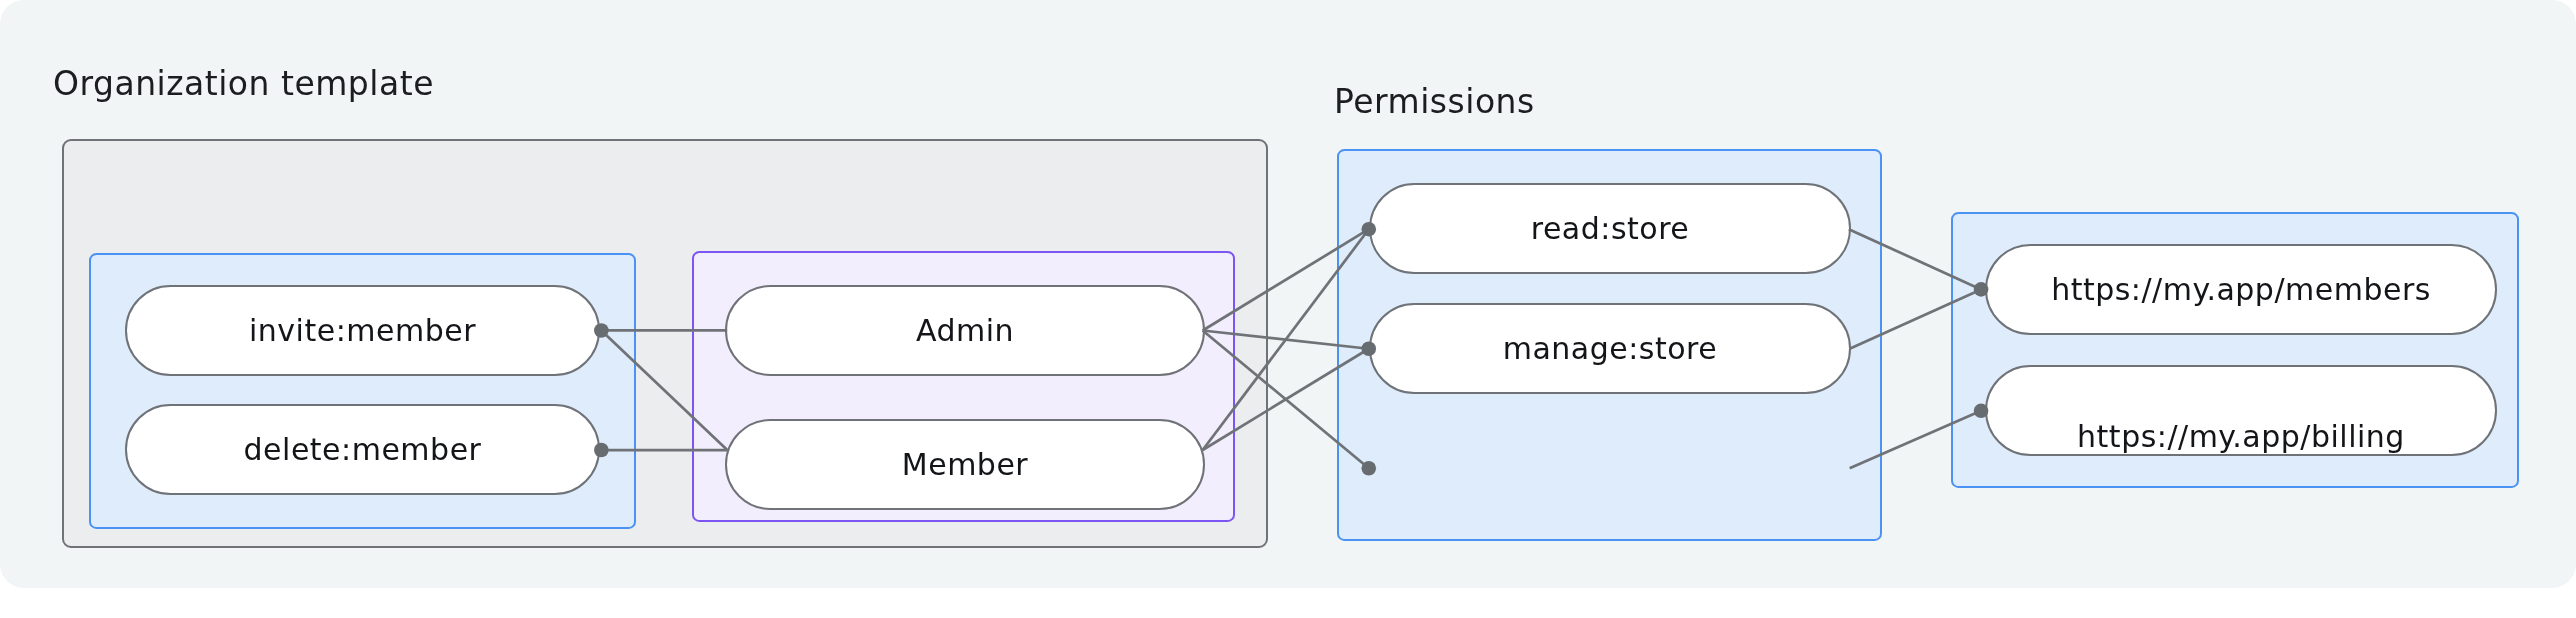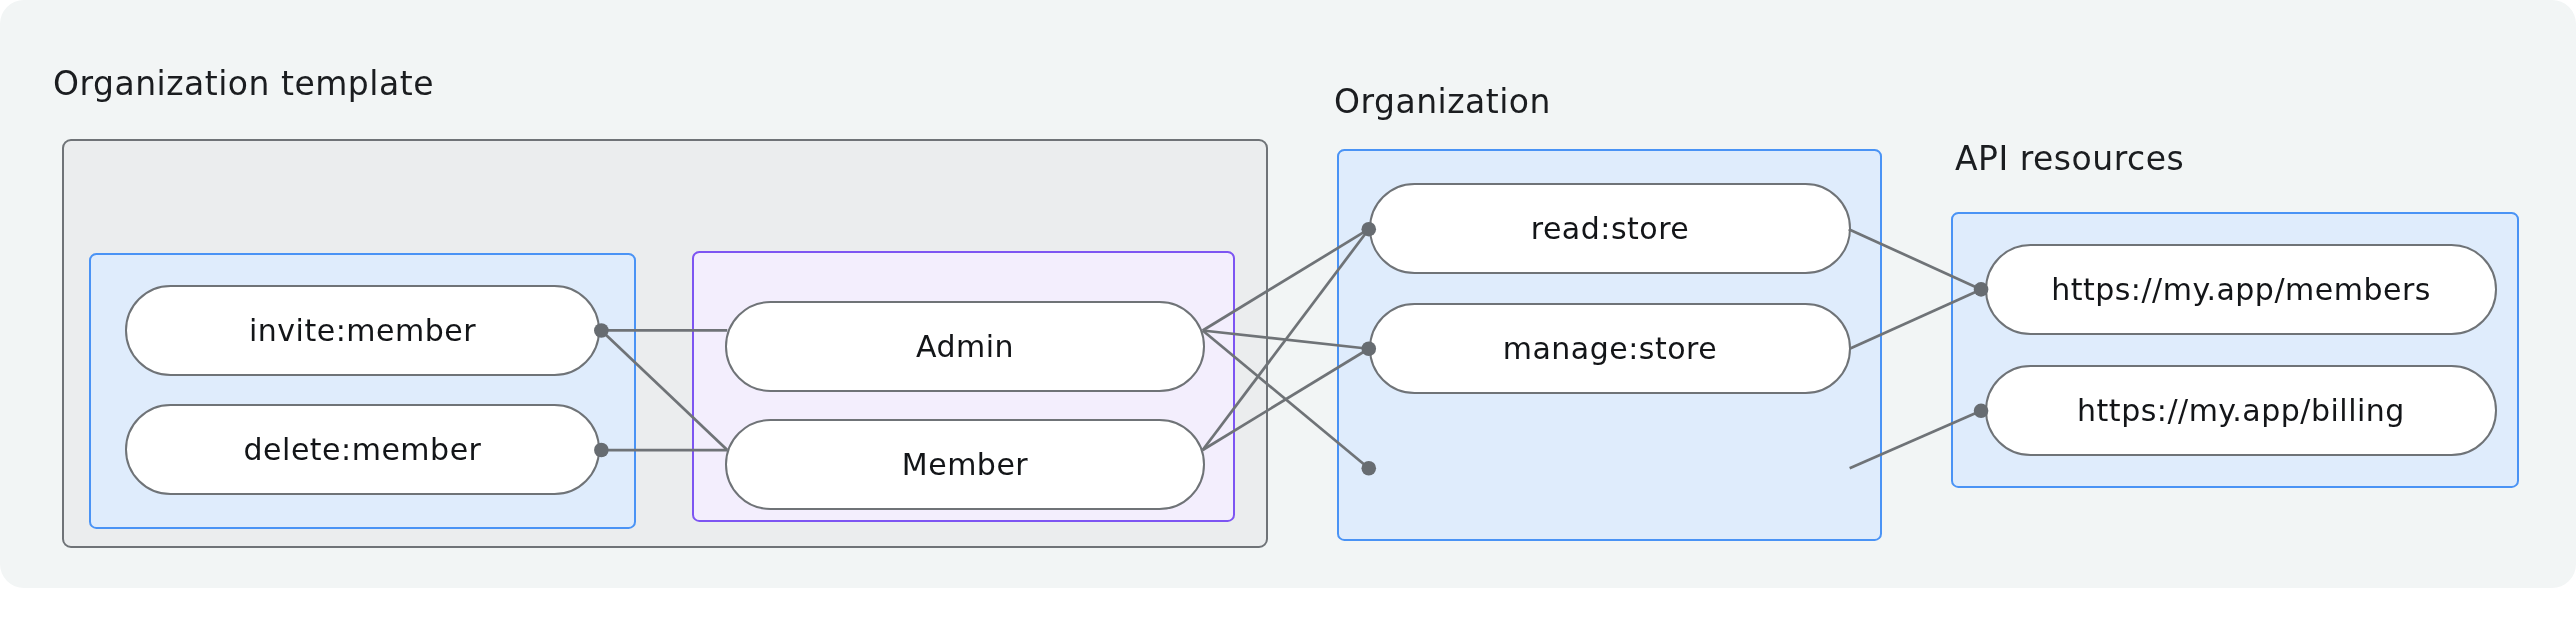--- a/index.html
+++ b/index.html
@@ -78,59 +78,58 @@
 <body>
 
 <div class="canvas">
 
   <div class="section-label" style="left:53px; top:64px;">Organization template</div>
 
   <div class="section-label" style="left:89px; top:179px;">Organization permissions</div>
 
   <div class="section-label" style="left:692px; top:179px;">Organization roles</div>
 
-  <div class="section-label" style="left:1334px; top:82px;">Organization</div>
+  <div class="section-label" style="left:1334px; top:82px;">Permissions</div>
 
-  <div class="section-label" style="left:1955px; top:139px;">API resources</div>
 
   <div class="box gray" style="left:62px; top:139px; width:1206px; height:409px;"></div>
 
   <div class="box blue" style="left:89px; top:253px; width:547px; height:276px;"></div>
 
   <div class="box purple" style="left:692px; top:251px; width:543px; height:271px;"></div>
 
   <div class="box blue" style="left:1337px; top:149px; width:545px; height:392px;"></div>
 
   <div class="box blue" style="left:1951px; top:212px; width:568px; height:276px;"></div>
 
   <div class="pill" style="left:125px; top:404px; width:475px;">
     <span>delete:member</span>
   </div>
   <div class="pill" style="left:125px; top:285px; width:475px;">
     <span>invite:member</span>
   </div>
 
-  <div class="pill" style="left:725px; top:285px; width:480px;margin-top:16px;">
+  <div class="pill" style="left:725px; top:285px; width:480px;">
     <span>Admin</span>
   </div>
   <div class="pill" style="left:725px; top:419px; width:480px;">
     <span>Member</span>
   </div>
 
   <div class="pill" style="left:1369px; top:183px; width:482px;">
     <span>read:store</span>
   </div>
   <div class="pill" style="left:1369px; top:303px; width:482px;">
     <span>manage:store</span>
   </div>
 
   <div class="pill" style="left:1985px; top:244px; width:512px;">
     <span>https://my.app/members</span>
   </div>
-  <div class="pill" style="left:1985px; top:365px; width:512px;">
+  <div class="pill" style="left:1985px; top:365px; width:512px;align-items:flex-end;">
     <span>https://my.app/billing</span>
   </div>
 
   <svg class="edges" viewBox="0 0 2823 678">
 
     <line class="edge" x1="659" y1="362" x2="797" y2="362"></line>
     <line class="edge" x1="659" y1="362" x2="797" y2="493"></line>
     <line class="edge" x1="659" y1="493" x2="797" y2="493"></line>
 
     <line class="edge" x1="1318" y1="362" x2="1500" y2="251"></line>

